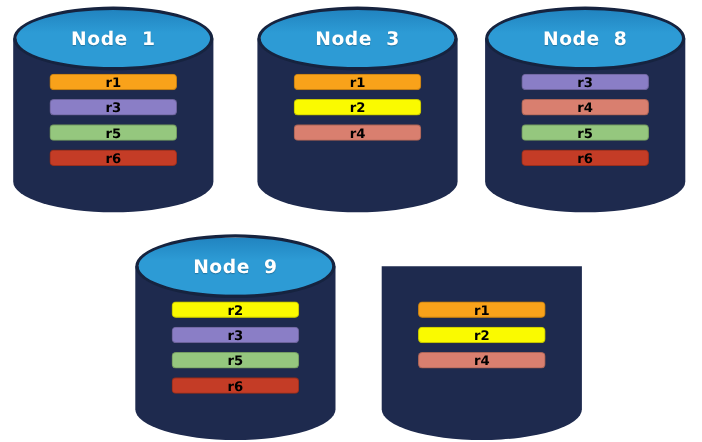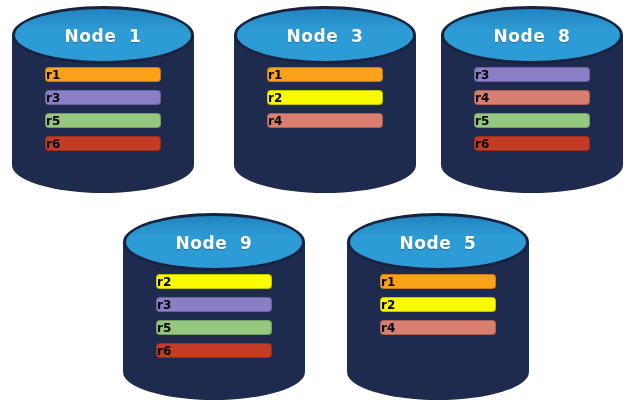--- a/index.html
+++ b/index.html
@@ -66,21 +66,21 @@
     flex-direction: column;
     gap: 8px;
     z-index: 3;
   }
   .bar {
     height: 15px;
     line-height: 14px;
     border-radius: 4px;
     border: 1px solid rgba(0,0,0,0.22);
     box-sizing: border-box;
-    text-align: left;
+    text-align: center;
     font-size: 12px;
     font-weight: bold;
     color: #000000;
   }
 </style>
 </head>
 <body>
 
 <div class="canvas">
 
@@ -130,23 +130,20 @@
     <div class="bars">
         <div class="bar" style="background: rgb(250, 250, 0); color: rgb(0, 0, 0);">r2</div>
         <div class="bar" style="background: rgb(138, 126, 198); color: rgb(0, 0, 0);">r3</div>
         <div class="bar" style="background: rgb(149, 199, 126); color: rgb(0, 0, 0);">r5</div>
         <div class="bar" style="background: rgb(196, 60, 38); color: rgb(0, 0, 0);">r6</div>
       </div>
   </div>
 
   <div class="cylinder node-pos-4">
     <div class="cyl-body"></div>
-    <div class="cyl-top">
-      <span class="cyl-title">Node  5</span>
-    </div>
     <div class="bars">
         <div class="bar" style="background: rgb(249, 162, 26); color: rgb(0, 0, 0);">r1</div>
         <div class="bar" style="background: rgb(250, 250, 0); color: rgb(0, 0, 0);">r2</div>
         <div class="bar" style="background: rgb(217, 127, 111); color: rgb(0, 0, 0);">r4</div>
       </div>
   </div>
 
 </div>
 
 </body></html>

